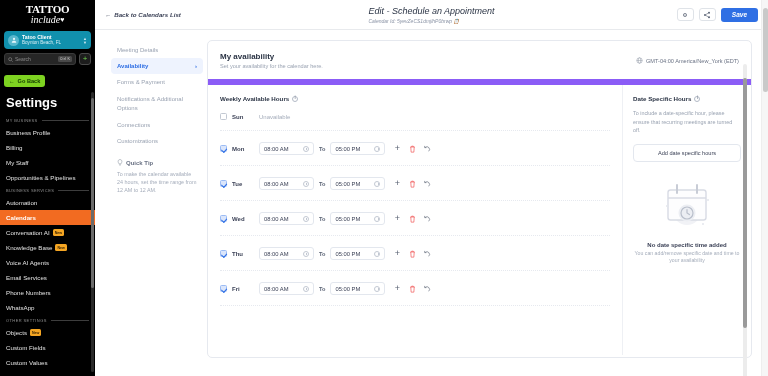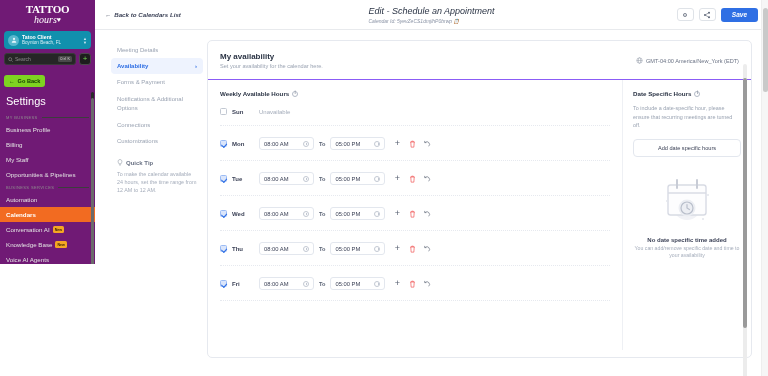--- a/index.html
+++ b/index.html
@@ -6,21 +6,21 @@
   html, body {
     width: 768px; height: 376px;
     font-family: "Liberation Sans", sans-serif;
     background: #ffffff;
     overflow: hidden;
   }
   .app { display: flex; width: 768px; height: 376px; position: relative; }
 
   
   .sidebar {
-    width: 95px; height: 264px; background: #701a75; color: #e9e9e9;
+    width: 95px; height: 376px; background: #000000; color: #e9e9e9;
     position: relative; overflow: hidden; flex: none;
   }
   .logo-wrap { padding: 4px 0 4px; text-align: center; }
   .logo-top {
     font-family: "Liberation Serif", serif; font-weight: bold;
     font-size: 11px; letter-spacing: -0.3px; color: #fff; line-height: 10px;
   }
   .logo-bot {
     font-family: "Liberation Serif", serif; font-style: italic;
     font-size: 10px; color: #fff; line-height: 11px;
@@ -49,21 +49,21 @@
   .kbd { font-size: 3.6px; background: #4a4a4a; color: #d8d8d8; border-radius: 1.5px; padding: 1px 2px; letter-spacing: .2px; }
   .plus-btn {
     width: 12px; height: 12px; border: 1px solid #4a4a4a; border-radius: 3px;
     color: #6fd44f; font-size: 8px; display: flex; align-items: center; justify-content: center;
     background: #1d1d1d; line-height: 1;
   }
   .goback {
     margin: 1px 4px 6px; background: #7ed321; color: #123a00; font-size: 5.6px; font-weight: bold;
     border-radius: 3px; padding: 3px 5px; display: inline-flex; align-items: center; gap: 3px;
   }
-  .settings-title { font-size: 11px; font-weight: normal; color: #ffffff; padding: 2px 6px 5px; }
+  .settings-title { font-size: 13px; font-weight: bold; color: #ffffff; padding: 2px 6px 5px; }
 
   .nav-sec {
     display: flex; align-items: center; gap: 4px; padding: 3px 6px 2px;
   }
   .nav-sec span { font-size: 4px; letter-spacing: .4px; color: #8f8f8f; white-space: nowrap; }
   .nav-sec .rule { flex: 1; height: 1px; background: #3d3d3d; }
 
   .nav-item {
     display: flex; align-items: center; gap: 3px;
     font-size: 6.2px; color: #e3e3e3; padding: 4px 6px;
@@ -116,21 +116,21 @@
 
   .quick-tip { padding: 10px 6px 0; }
   .qt-head { display: flex; align-items: center; gap: 3px; font-size: 6px; color: #6b7385; font-weight: bold; }
   .qt-body { font-size: 5.4px; color: #a5adbb; line-height: 8px; padding-top: 4px; }
 
   
   .card {
     flex: 1; border: 1px solid #e6e9ef; border-radius: 5px; background: #fff;
     min-height: 318px; position: relative; margin-left: 4px;
   }
-  .card-head { padding: 10px 12px 8px; border-bottom: 1px solid #8b5cf6; display: flex; align-items: flex-start; }
+  .card-head { padding: 10px 12px 8px; border-bottom: 6px solid #8b5cf6; display: flex; align-items: flex-start; }
   .card-title { font-size: 8px; font-weight: bold; color: #2b3445; line-height: 11px; }
   .card-sub { font-size: 5.6px; color: #9aa3b2; line-height: 9px; }
   .tz { margin-left: auto; display: flex; align-items: center; gap: 3px; font-size: 5.6px; color: #6b7385; padding-top: 6px; }
 
   .card-cols { display: flex; min-height: 270px; }
   .col-left { flex: 1; padding: 10px 12px 10px; }
   .col-div { width: 1px; background: #eef0f4; }
   .col-right { width: 128px; flex: none; padding: 10px 10px; }
 
   .sec-head { display: flex; align-items: center; gap: 3px; font-size: 6.2px; font-weight: bold; color: #2b3445; }
@@ -188,21 +188,21 @@
   .page-scroll i { position: absolute; left: 1px; top: 8px; width: 5px; height: 84px; background: #c9c9c9; border-radius: 3px; display: block; }
 </style>
 </head>
 <body>
 
 <div class="app">
 
   <aside class="sidebar">
     <div class="logo-wrap">
       <div class="logo-top">TATTOO</div>
-      <div class="logo-bot"><span>hours</span><span class="logo-heart">♥</span></div>
+      <div class="logo-bot"><span>include</span><span class="logo-heart">♥</span></div>
     </div>
 
     <div class="acct-pill">
       <div class="acct-av">
         <svg width="6" height="6" viewBox="0 0 16 16">
             <circle cx="8" cy="5" r="3" fill="#e6f6fb"></circle>
             <path d="M2 15c0-3.3 2.7-5 6-5s6 1.7 6 5z" fill="#e6f6fb"></path>
           </svg>
       </div>
       <div class="acct-txt">

